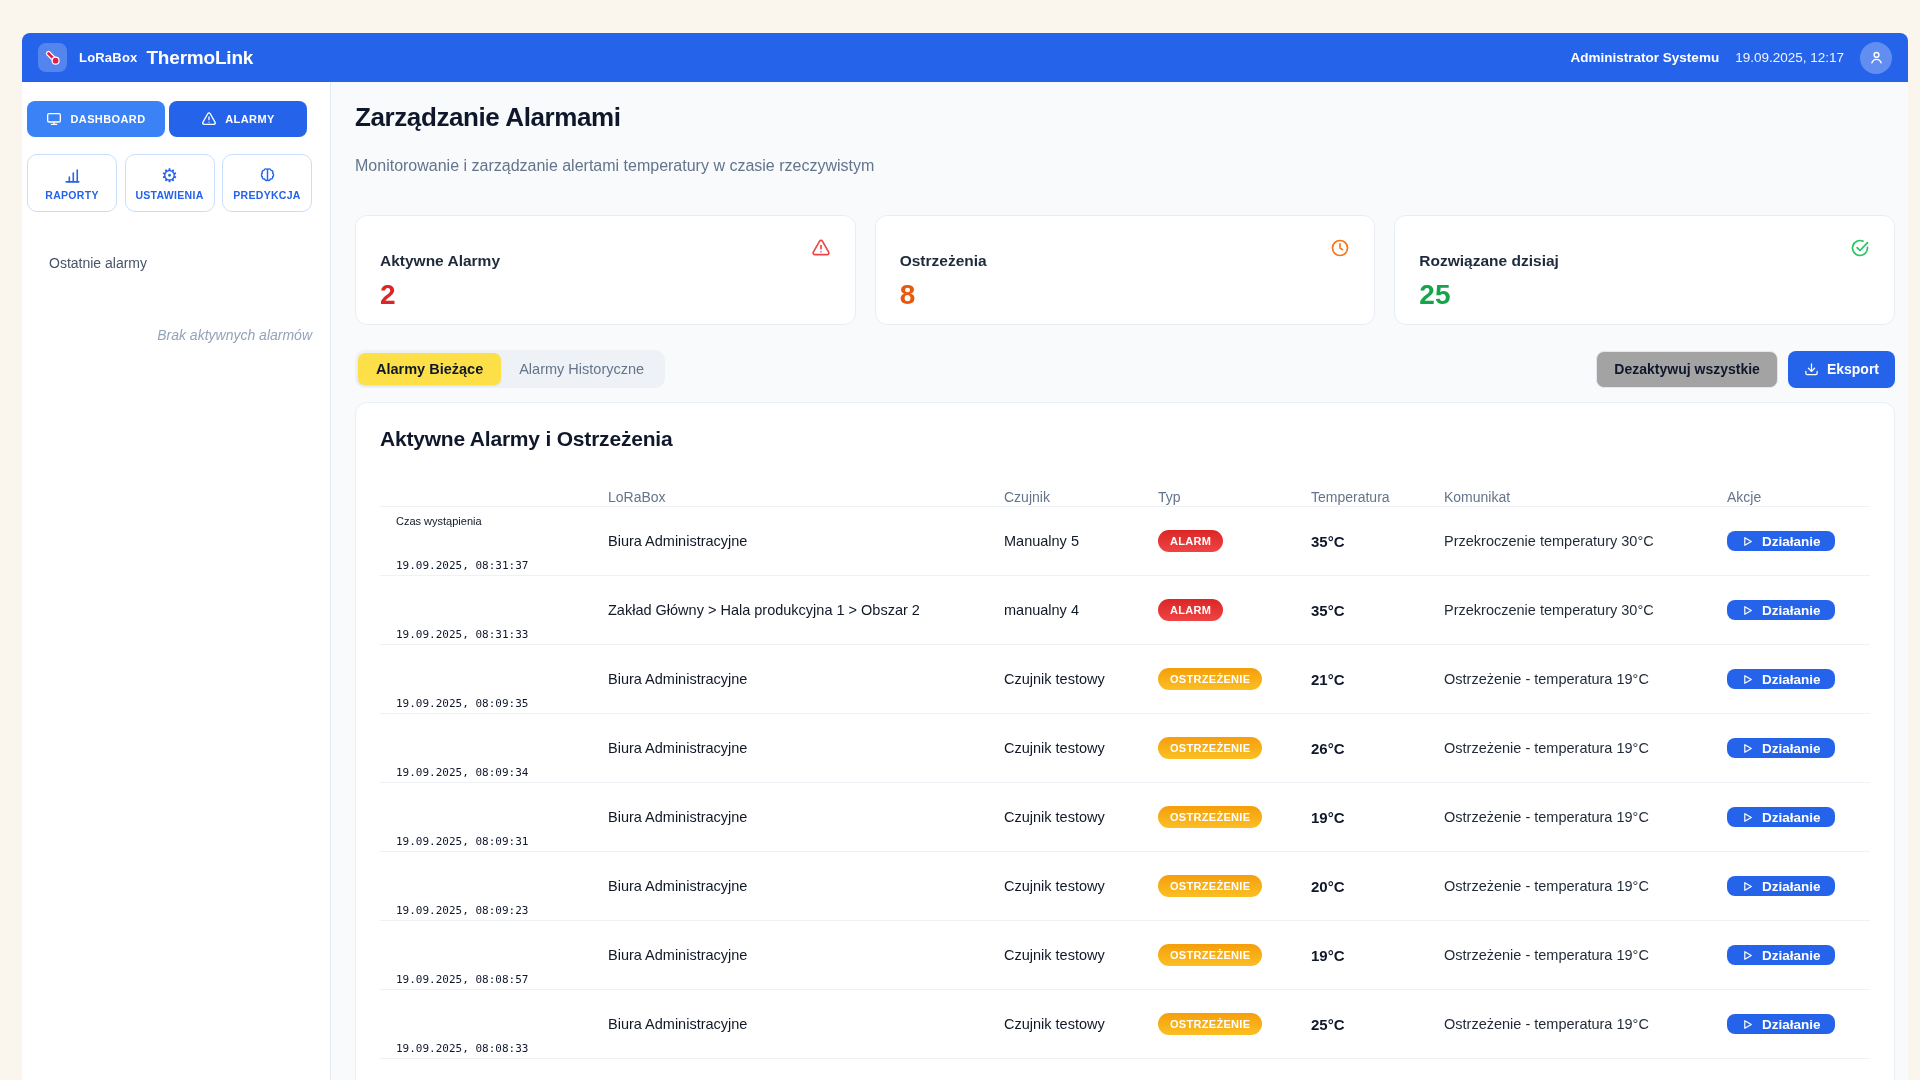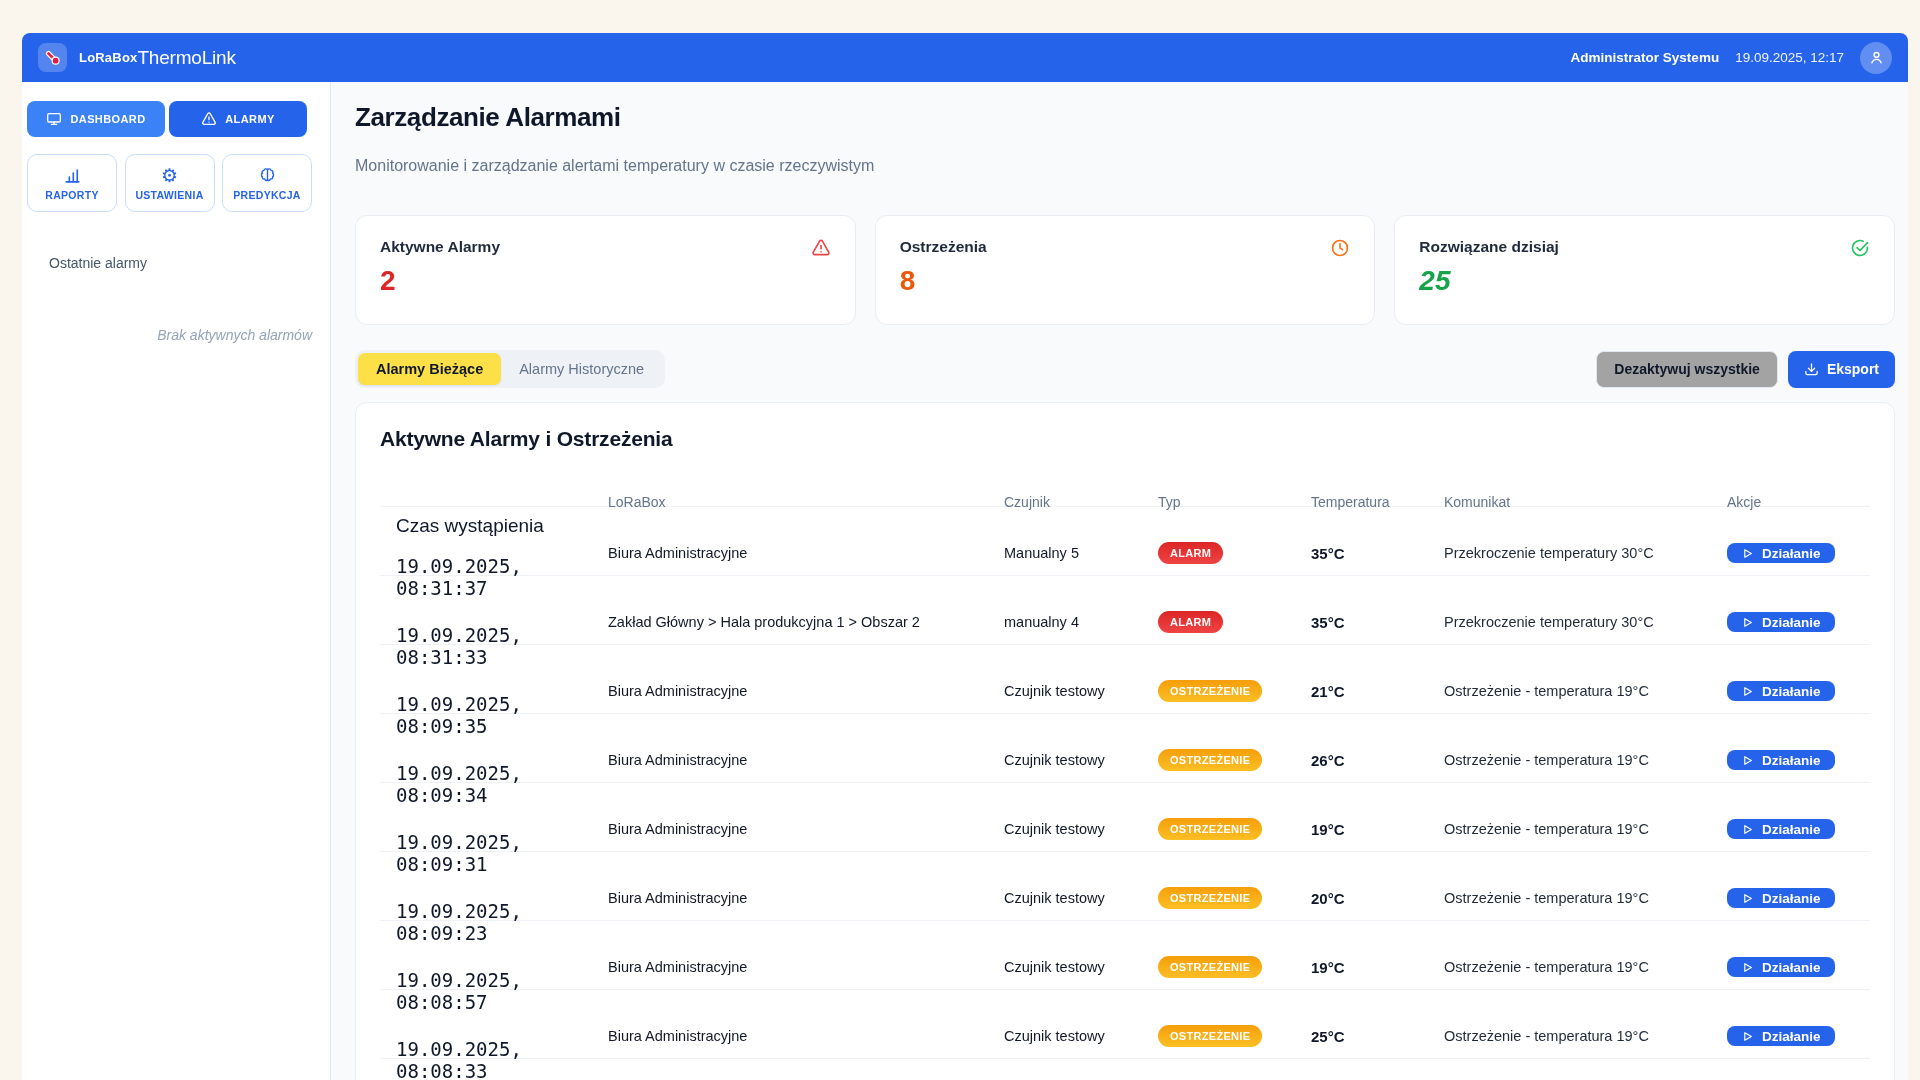--- a/index.html
+++ b/index.html
@@ -8,21 +8,21 @@
 
   .app { position:absolute; left:22px; top:33px; width:1886px; height:1047px;
     display:flex; flex-direction:column; border-radius:8px 8px 0 0; overflow:hidden; }
 
   
   .hdr { height:49px; flex:0 0 49px; background:#2563eb; display:flex; align-items:center;
     padding:0 16px; color:#fff; }
   .logo-box { width:29px; height:29px; border-radius:8px; background:rgba(255,255,255,.22);
     display:flex; align-items:center; justify-content:center; }
   .brand-small { font-size:13px; font-weight:700; margin-left:12px; letter-spacing:.2px; }
-  .brand-large { font-size:19px; font-weight:400; margin-left:0; letter-spacing:-.2px; }
+  .brand-large { font-size:19px; font-weight:700; margin-left:9px; letter-spacing:-.2px; }
   .hdr-right { margin-left:auto; display:flex; align-items:center; gap:16px; }
   .user-name { font-size:13.5px; font-weight:700; }
   .datetime { font-size:13.5px; color:rgba(255,255,255,.92); }
   .avatar { width:32px; height:32px; border-radius:50%; background:rgba(255,255,255,.28);
     display:flex; align-items:center; justify-content:center; }
 
   
   .body-row { flex:1; display:flex; min-height:0; }
   .sidebar { width:309px; flex:0 0 309px; background:#fff; border-right:1px solid #e2e8f0;
     padding:19px 18px 0 5px; }
@@ -45,24 +45,24 @@
   .recent-empty { margin-top:56px; text-align:right; font-size:14px; color:#94a3b8;font-style:italic; }
 
   
   .page-title { margin-top:20px; font-size:26px; font-weight:800; color:#0f172a;
     letter-spacing:-.4px; }
   .page-sub { margin-top:24px; font-size:16px; color:#64748b; }
 
   
   .stats { display:flex; gap:19px; margin-top:40px; }
   .stat-card { flex:1; height:110px; background:#fff; border:1px solid #e8edf3;
-    border-radius:12px; padding:22px 24px; position:relative; }
+    border-radius:12px; padding:36px 24px; position:relative; }
   .stat-label { font-size:15.5px; font-weight:600; color:#1e293b; }
   .stat-value { font-size:28px; font-weight:700; margin-top:9px; }
-  .v-red { color:#dc2626; } .v-orange { color:#ea580c; } .v-green { color:#16a34a;font-style:italic; }
+  .v-red { color:#dc2626; } .v-orange { color:#ea580c; } .v-green { color:#16a34a; }
   .stat-icon { position:absolute; top:22px; right:24px; }
 
   
   .bar-row { display:flex; align-items:center; margin-top:25px; }
   .tab-group { background:#eef2f6; border-radius:10px; padding:3px; display:flex; }
   .tab { border:none; background:transparent; font-family:inherit; font-size:14.5px;
     padding:8px 18px; border-radius:7px; color:#64748b; font-weight:500; cursor:pointer; }
   .tab.active { background:#fde047; color:#0f172a; font-weight:700;
     box-shadow:0 1px 2px rgba(15,23,42,.08); }
   .bar-actions { margin-left:auto; display:flex; gap:10px; }
@@ -74,21 +74,21 @@
 
   
   .table-card { margin-top:14px; background:#fff; border:1px solid #e9eef4;
     border-radius:12px; padding:24px 24px 0; height:800px; overflow:hidden; }
   .table-title { font-size:21px; font-weight:700; color:#0f172a; letter-spacing:-.2px; }
   .tgrid { display:grid; grid-template-columns:228px 396px 154px 153px 133px 283px 1fr;
     align-items:center; }
   .thead { margin-top:16px; height:40px; border-bottom:1px solid #eef2f6; }
   .th { font-size:14px; color:#64748b; font-weight:500; }
   .trow { height:69px; border-bottom:1px solid #eef2f6; }
-  .c-time { font-family:"DejaVu Sans Mono", monospace; font-size:19px; color:#0f172a;
+  .c-time { font-family:"DejaVu Sans Mono", monospace; font-size:11px; color:#0f172a;
     padding-left:16px;margin-top:48px; }
   .th.c-time { font-family:"Liberation Sans", sans-serif; }
   .c-area, .c-sensor { font-size:14.5px; color:#111827; padding-right:23px; }
   .badge { display:inline-block; padding:5px 12px; border-radius:999px; color:#fff;
     font-size:11px; font-weight:800; letter-spacing:.3px; }
   .badge.alarm { background:linear-gradient(180deg,#dc2626,#ef4444); }
   .badge.warning { background:linear-gradient(180deg,#f59e0b,#fbbf24); }
   .c-temp { font-size:15px; font-weight:700; color:#0f172a; }
   .c-msg { font-size:14.5px; color:#1f2937; }
   .btn-action { background:#2563eb; color:#fff; border:none; border-radius:8px; height:20px;

